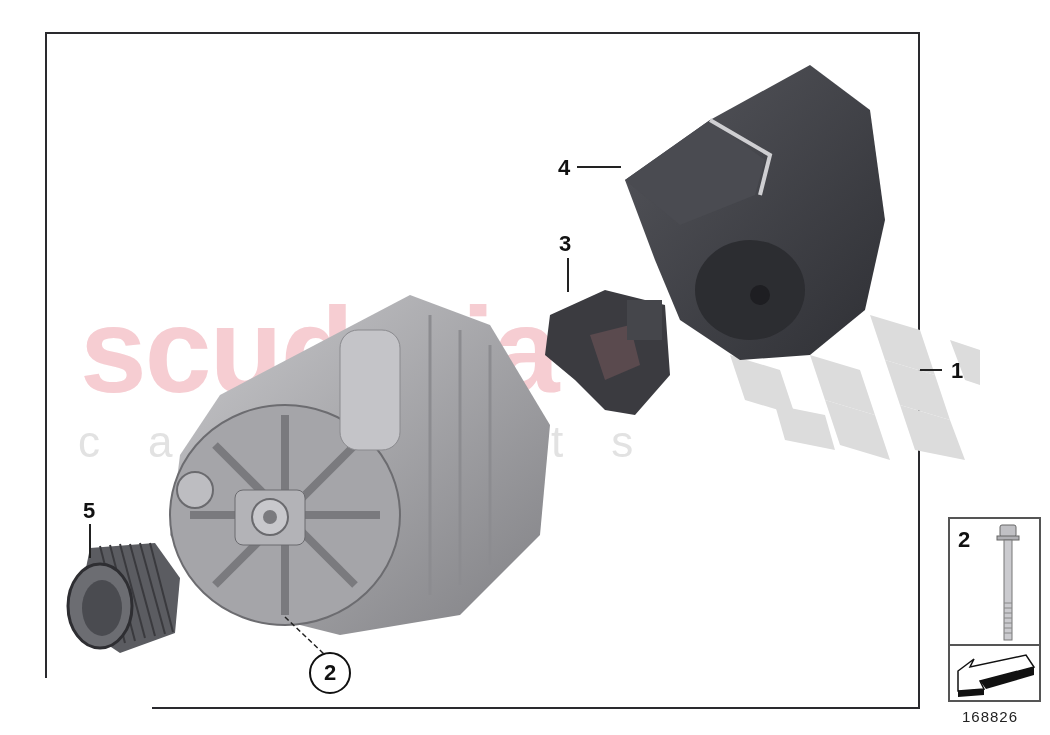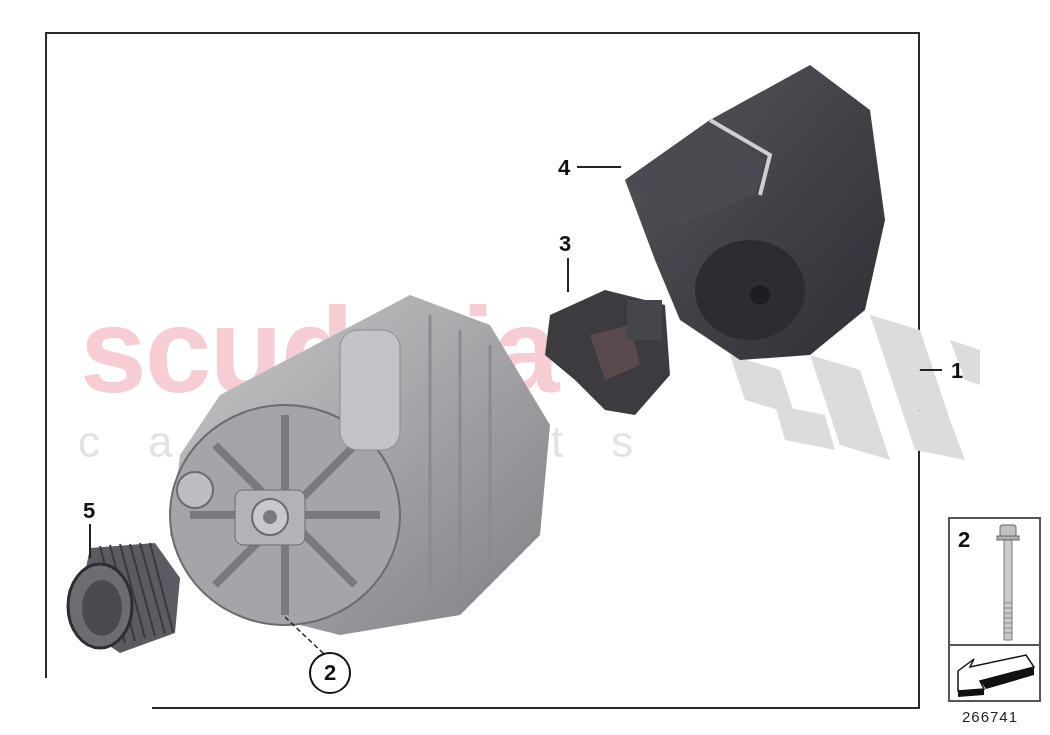--- a/index.html
+++ b/index.html
@@ -138,13 +138,13 @@
     </g>
   </svg>
   <div class="legend-divider"></div>
   <svg style="position:absolute;left:4px;top:132px;" width="84" height="48">
     <polygon points="4,20 20,8 16,16 72,4 80,16 26,30 30,38 4,40" fill="#fff" stroke="#111" stroke-width="1.5"></polygon>
     <polygon points="26,30 80,16 80,24 32,38" fill="#111"></polygon>
     <polygon points="4,40 30,38 30,44 4,46" fill="#111"></polygon>
   </svg>
 </div>
 
-<div class="abs drawing-id">266741</div>
+<div class="abs drawing-id">168826</div>
 
 </body></html>

